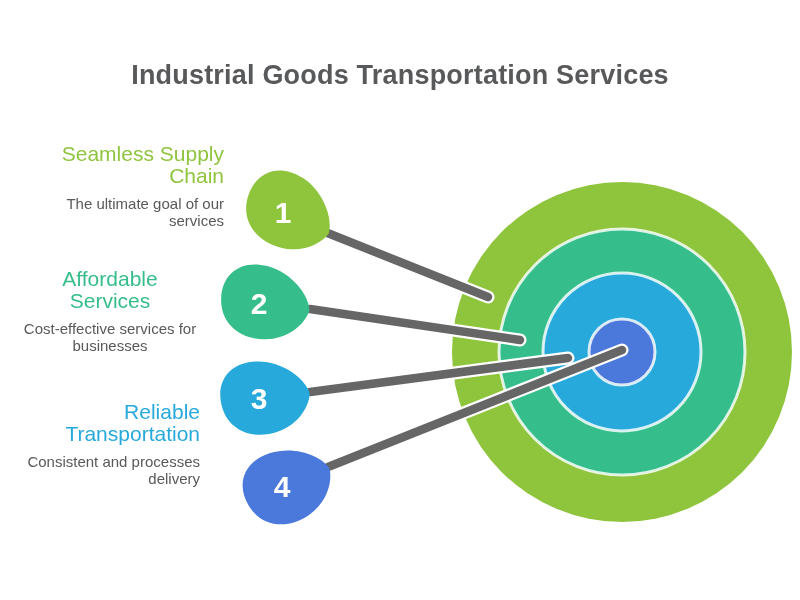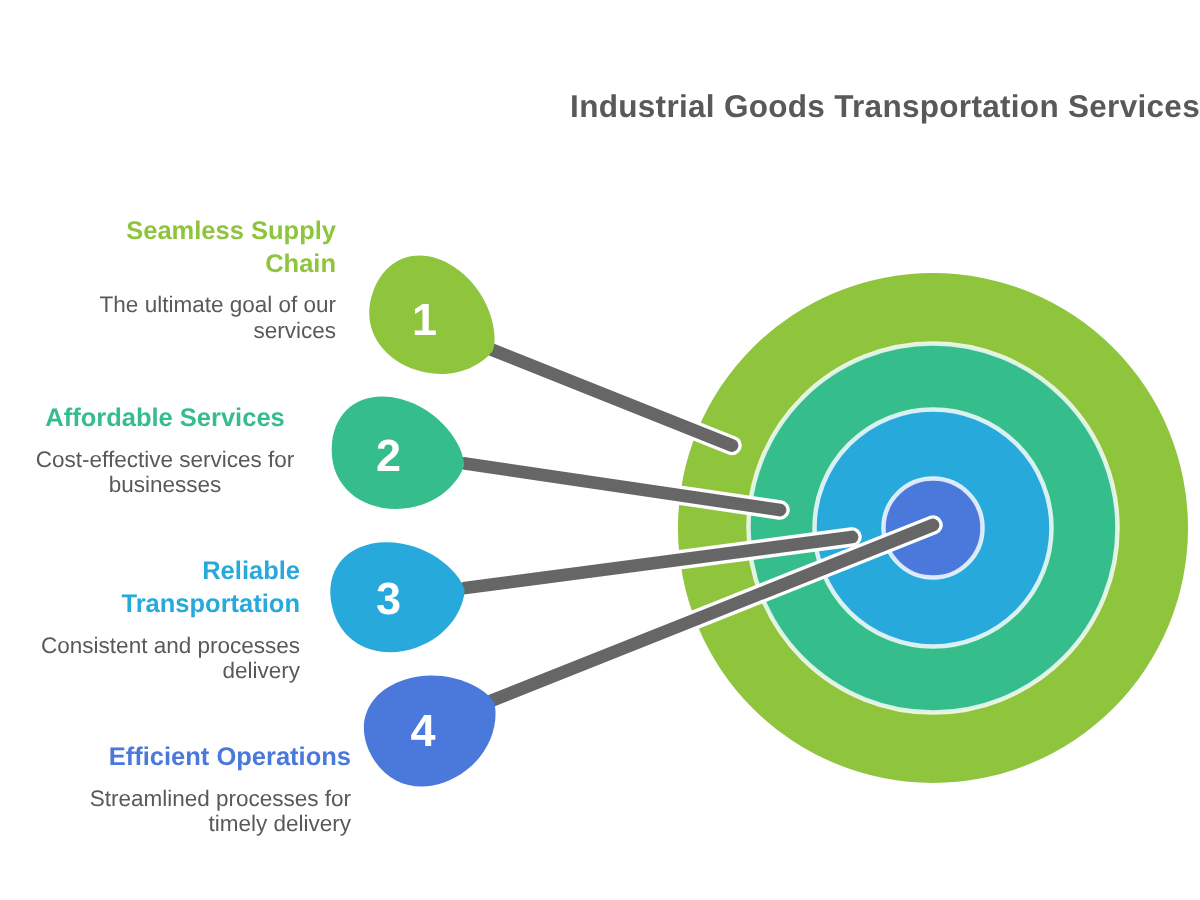--- a/index.html
+++ b/index.html
@@ -9,34 +9,34 @@
     height: 600px;
     background: #ffffff;
     overflow: hidden;
     font-family: "Liberation Sans", sans-serif;
   }
   .title {
     position: absolute;
     top: 60px;
     left: 0;
     width: 100%;
-    text-align: right;
-    font-size: 21px;
+    text-align: center;
+    font-size: 27px;
     font-weight: 700;
     color: #58595b;
     letter-spacing: 0.2px;
   }
   .item {
     position: absolute;
     width: 180px;
     text-align: right;
   }
   .item .heading {
-    font-size: 17px;
-    font-weight: 700;
+    font-size: 21px;
+    font-weight: 400;
     line-height: 22px;
   }
   .item .desc {
     margin-top: 8px;
     font-size: 15px;
     line-height: 17px;
     color: #58595b;
   }
   .item-1 { top: 143px; right: 576px; }
   .item-2 { top: 268px; right: 600px; text-align: center; }
@@ -66,28 +66,24 @@
     <div class="heading" style="color: rgb(143, 196, 61);">Seamless Supply Chain</div>
     <div class="desc">The ultimate goal of our services</div>
   </div>
 
   <div class="item item-2">
     <div class="heading" style="color: rgb(53, 190, 139);">Affordable Services</div>
     <div class="desc">Cost-effective services for businesses</div>
   </div>
 
   <div class="item item-3">
-    <div class="heading" style="color: rgb(39, 169, 220);">Reliable Transportation</div>
+    <div class="heading" style="color: rgb(39, 169, 220); margin-top: 31px;">Reliable Transportation</div>
     <div class="desc">Consistent and processes delivery</div>
   </div>
 
-  <div class="item item-4">
-    <div class="heading" style="color: rgb(74, 120, 219);">Efficient Operations</div>
-    <div class="desc">Streamlined processes for timely delivery</div>
-  </div>
 
   <svg class="graphic" width="800" height="600" viewBox="0 0 800 600">
 
     <g>
       <circle class="ring ring-outer" cx="622" cy="352" r="170" fill="#8fc43d"></circle>
       <circle class="ring" cx="622" cy="352" r="123" fill="#35be8b"></circle>
       <circle class="ring" cx="622" cy="352" r="79" fill="#27a9dc"></circle>
       <circle class="ring" cx="622" cy="352" r="33" fill="#4a78db"></circle>
     </g>
 

